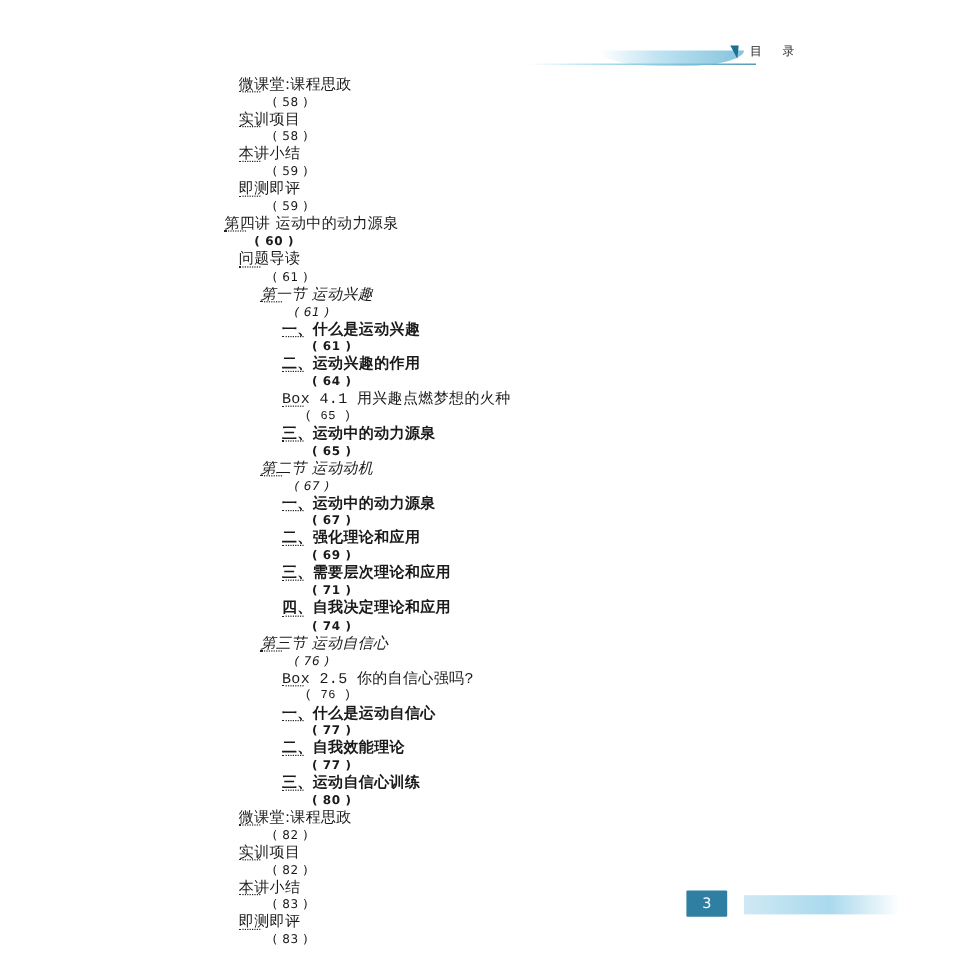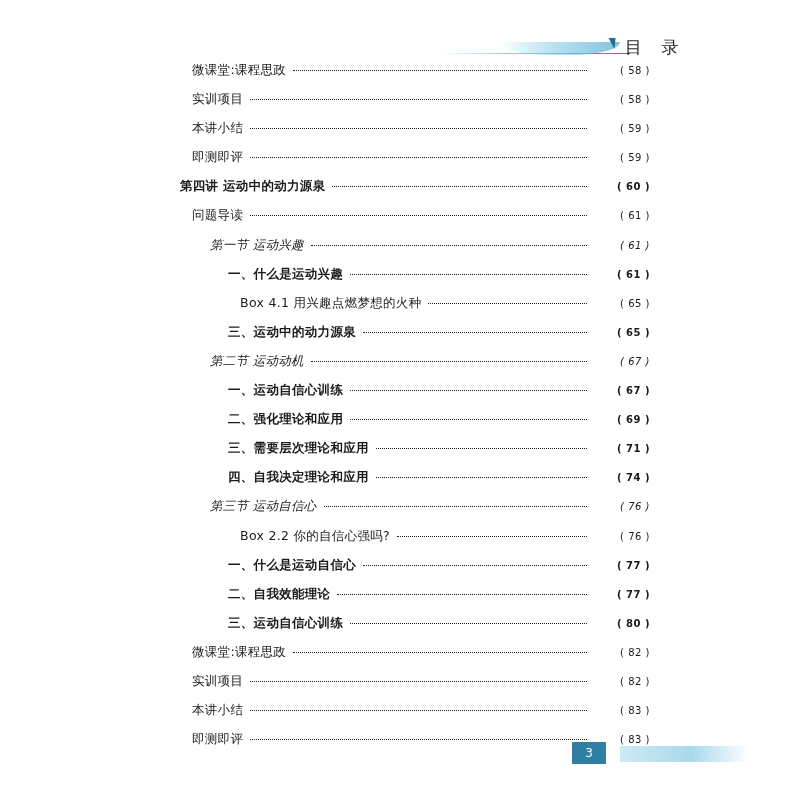--- a/index.html
+++ b/index.html
@@ -55,40 +55,41 @@
     width: 0; height: 0;
     border-left: 7px solid transparent;
     border-right: 0px solid transparent;
     border-top: 11px solid #1f6f95;
     transform: skewX(-6deg);
   }
   .header-title {
     position: absolute;
     left: 185px;
     top: 2px;
-    font-size: 17px;
+    font-size: 10px;
     letter-spacing: 7px;
     color: #231f20;
     font-family: "DejaVu Sans", "Liberation Sans", sans-serif;
     white-space: nowrap;
   }
 
   
   .toc {
     position: absolute;
     left: 180px;
     top: 62px;
     width: 470px;
   }
   .row {
     display: flex;
     align-items: baseline;
     height: 29.1px;
     font-size: 12.5px;
     white-space: nowrap;
+    flex-direction: column;
   }
   .label {
     flex: 0 0 auto;
     letter-spacing: 0.3px;
   }
   .leader {
     flex: 1 1 auto;
     margin: 0 5px 0 7px;
     position: relative;
     top: -3px;
@@ -99,25 +100,25 @@
   .page-no {
     flex: 0 0 auto;
     width: 58px;
     text-align: right;
     font-size: 10px;
     letter-spacing: 0.5px;
   }
 
   
   .lvl-chapter { margin-left: 0px; font-weight: bold; letter-spacing: 1px; }
-  .lvl-chapter .label { font-weight: bold; }
+  .lvl-chapter .label { font-weight: normal; }
   .lvl-1 { margin-left: 12px; }
   .lvl-2 { margin-left: 30px; font-style: italic; }
   .lvl-3 { margin-left: 48px; font-weight: bold; }
-  .lvl-box { margin-left: 60px; }
+  .lvl-box { margin-left: 48px; font-family: Liberation Mono, monospace; }
 
   
   .footer {
     position: absolute;
     left: 560px;
     top: 742px;
     width: 190px;
     height: 28px;
   }
   .footer-bar {
@@ -188,37 +189,42 @@
       <div class="row lvl-2">
         <span class="label">第一节   运动兴趣</span>
         <span class="leader"></span>
         <span class="page-no">( 61 )</span>
       </div>
       <div class="row lvl-3">
         <span class="label">一、什么是运动兴趣</span>
         <span class="leader"></span>
         <span class="page-no">( 61 )</span>
       </div>
+      <div class="row lvl-3">
+        <span class="label">二、运动兴趣的作用</span>
+        <span class="leader"></span>
+        <span class="page-no">( 64 )</span>
+      </div>
       <div class="row lvl-box">
         <span class="label">Box 4.1    用兴趣点燃梦想的火种</span>
         <span class="leader"></span>
         <span class="page-no">( 65 )</span>
       </div>
       <div class="row lvl-3">
         <span class="label">三、运动中的动力源泉</span>
         <span class="leader"></span>
         <span class="page-no">( 65 )</span>
       </div>
       <div class="row lvl-2">
         <span class="label">第二节   运动动机</span>
         <span class="leader"></span>
         <span class="page-no">( 67 )</span>
       </div>
       <div class="row lvl-3">
-        <span class="label">一、运动自信心训练</span>
+        <span class="label">一、运动中的动力源泉</span>
         <span class="leader"></span>
         <span class="page-no">( 67 )</span>
       </div>
       <div class="row lvl-3">
         <span class="label">二、强化理论和应用</span>
         <span class="leader"></span>
         <span class="page-no">( 69 )</span>
       </div>
       <div class="row lvl-3">
         <span class="label">三、需要层次理论和应用</span>
@@ -229,21 +235,21 @@
         <span class="label">四、自我决定理论和应用</span>
         <span class="leader"></span>
         <span class="page-no">( 74 )</span>
       </div>
       <div class="row lvl-2">
         <span class="label">第三节   运动自信心</span>
         <span class="leader"></span>
         <span class="page-no">( 76 )</span>
       </div>
       <div class="row lvl-box">
-        <span class="label">Box 2.2    你的自信心强吗?</span>
+        <span class="label">Box 2.5    你的自信心强吗?</span>
         <span class="leader"></span>
         <span class="page-no">( 76 )</span>
       </div>
       <div class="row lvl-3">
         <span class="label">一、什么是运动自信心</span>
         <span class="leader"></span>
         <span class="page-no">( 77 )</span>
       </div>
       <div class="row lvl-3">
         <span class="label">二、自我效能理论</span>

